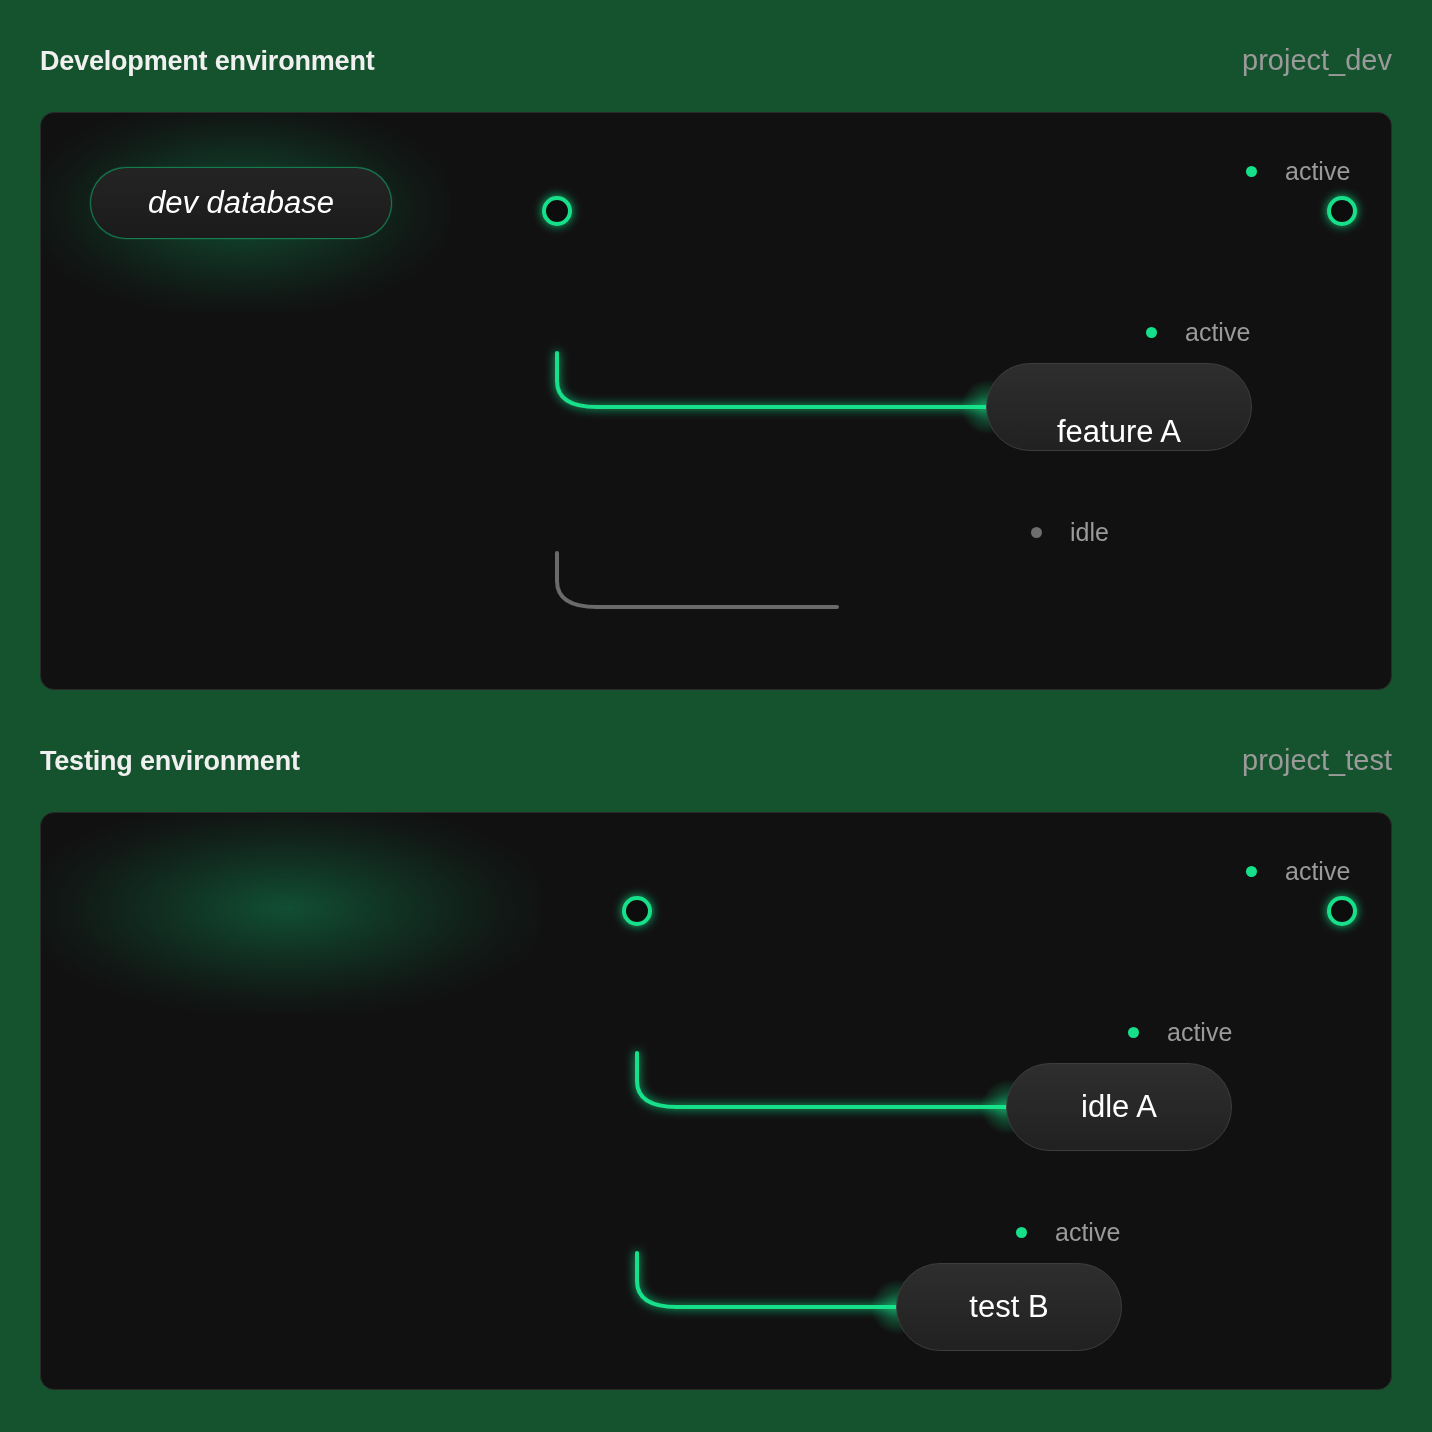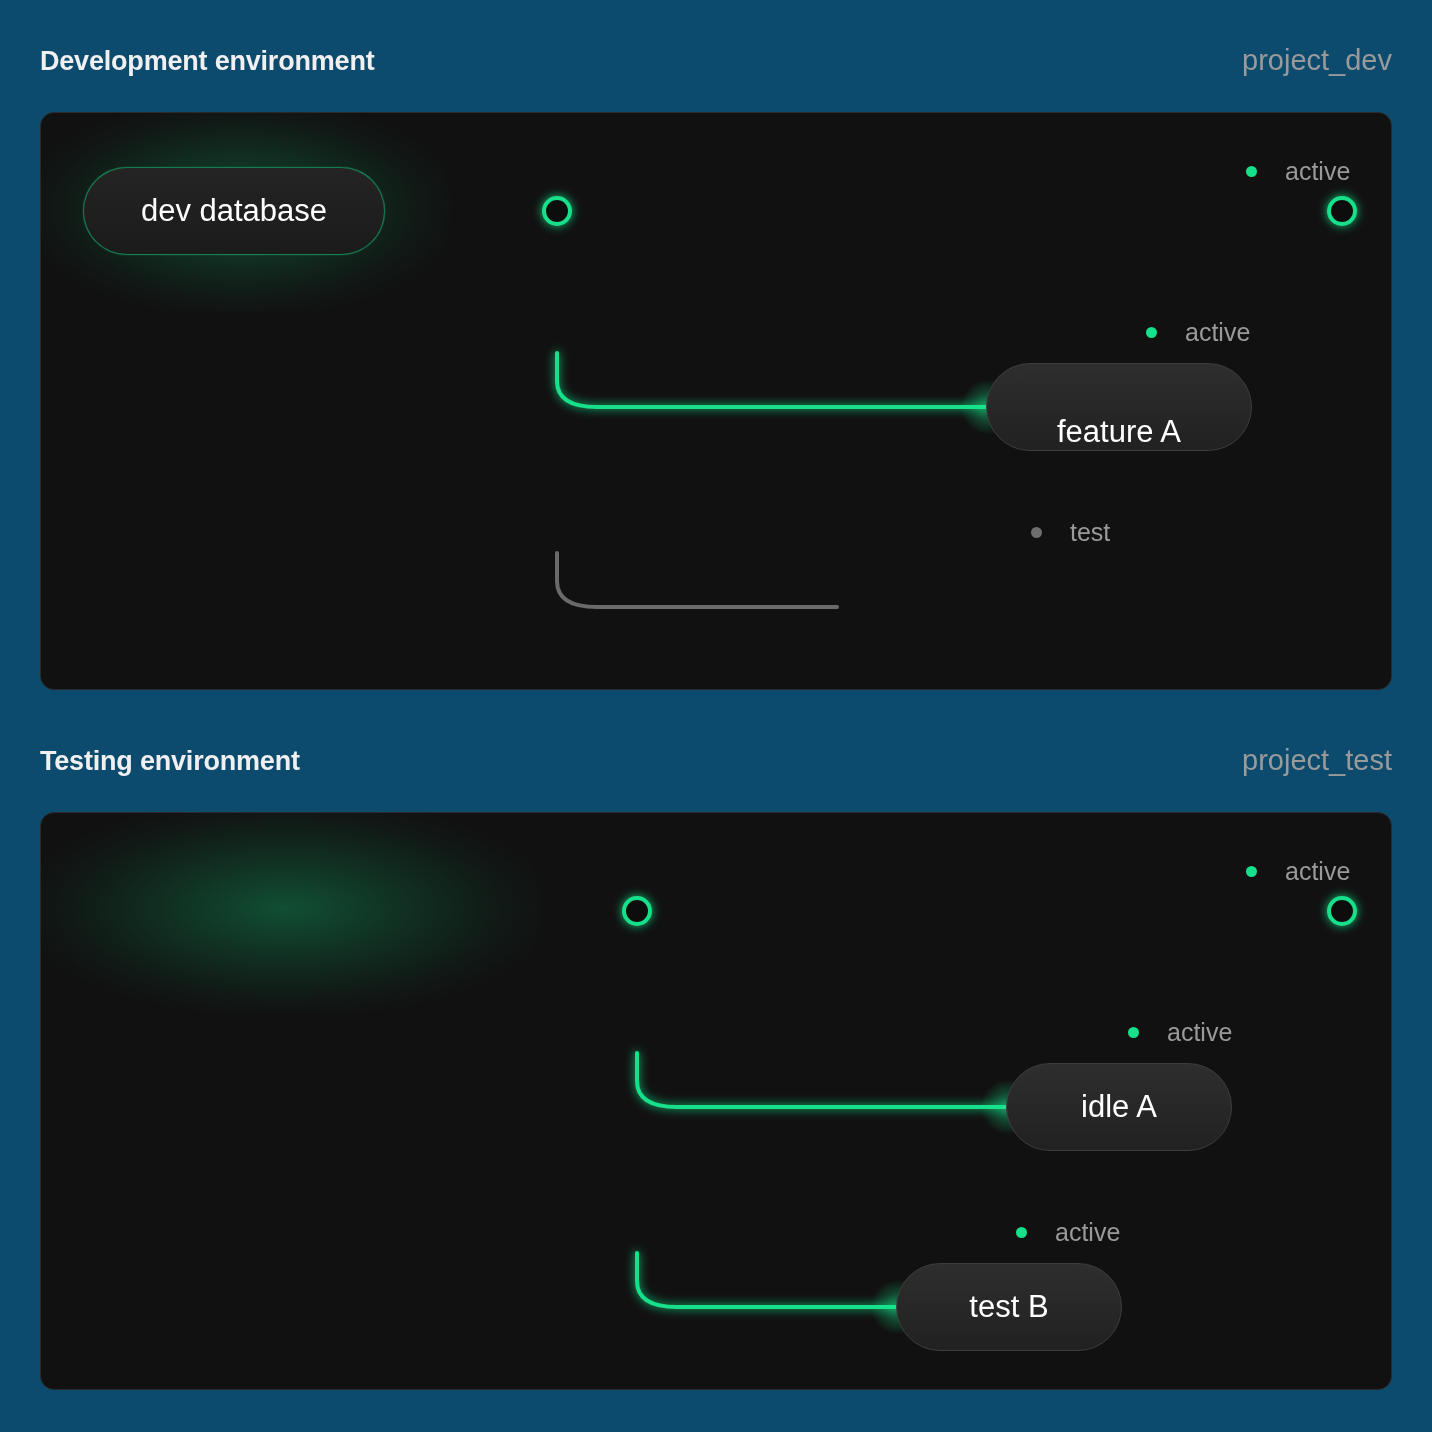--- a/index.html
+++ b/index.html
@@ -10,21 +10,21 @@
     height: 1432px;
     background: #0d0d0d;
     font-family: "Liberation Sans", sans-serif;
     overflow: hidden;
   }
 
   .page {
     position: relative;
     width: 1432px;
     height: 1432px;
-    background: #0c4a6e;
+    background: #14532d;
     padding-left: 25px;
   }
 
   
   .section-head {
     position: absolute;
     left: 40px;
     width: 1352px;
     display: flex;
     align-items: baseline;
@@ -188,40 +188,40 @@
 
         <path d="M 516 440 L 516 468 Q 516 494 556 494 L 796 494" fill="none" stroke="#6a6a6a" stroke-width="4" stroke-linecap="round"></path>
 
         <circle cx="516" cy="98" r="13" fill="#111111" stroke="#16e08a" stroke-width="4" filter="url(#softGlowDev)"></circle>
 
         <circle cx="1301" cy="98" r="13" fill="#111111" stroke="#16e08a" stroke-width="4" filter="url(#softGlowDev)"></circle>
       </svg>
 
       <div class="port-glow" style="left:920px; top:267px;"></div>
 
-      <div class="node node-db" style="left:42px; top:54px; width:302px; height:88px;">
+      <div class="node node-db" style="left:49px; top:54px; width:302px; height:72px;font-style:italic;">
         <span>dev database</span>
       </div>
 
       <div class="status" style="left:1205px; top:44px;">
         <span class="status-dot on"></span>
         <span class="status-text">active</span>
       </div>
 
       <div class="status" style="left:1105px; top:205px;">
         <span class="status-dot on"></span>
         <span class="status-text">active</span>
       </div>
       <div class="node node-task" style="left:945px; top:250px; width:266px; height:88px;align-items:flex-end;">
         <span>feature A</span>
       </div>
 
       <div class="status" style="left:990px; top:405px;">
         <span class="status-dot off"></span>
-        <span class="status-text">test</span>
+        <span class="status-text">idle</span>
       </div>
 
     </div>
   </div>
 
   <div class="section-head" style="top:744px;">
     <span class="section-title">Testing environment</span>
     <span class="section-project">project_test</span>
   </div>
 

